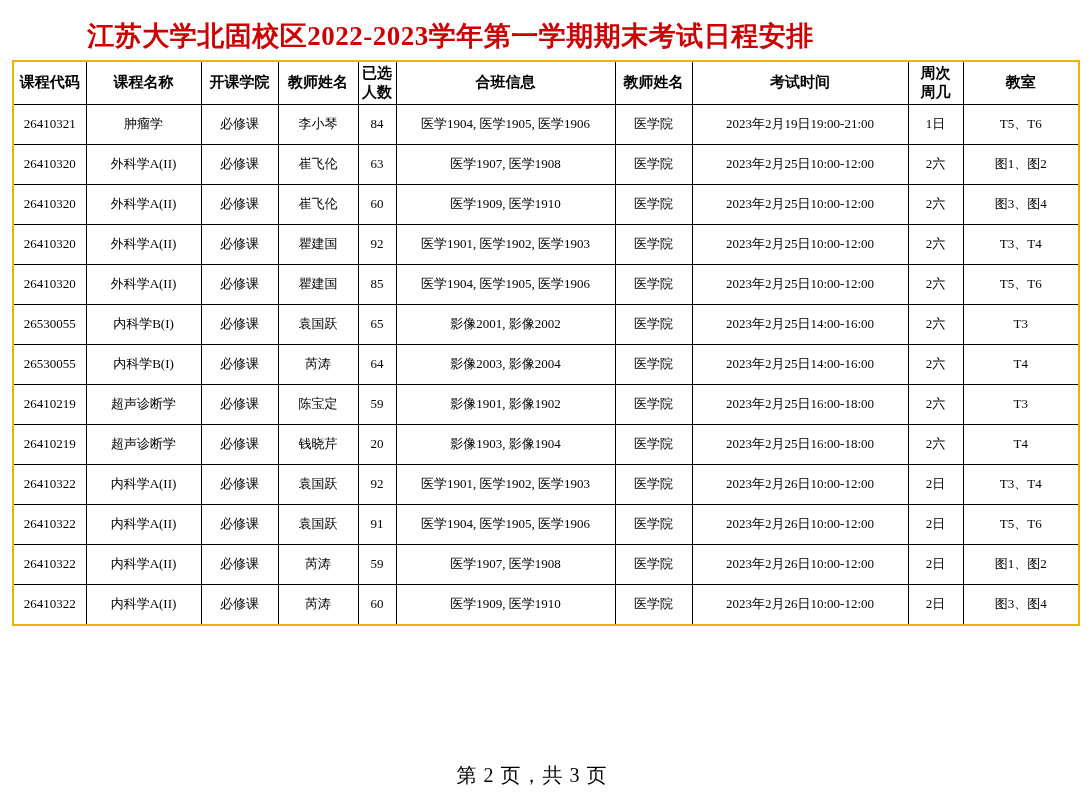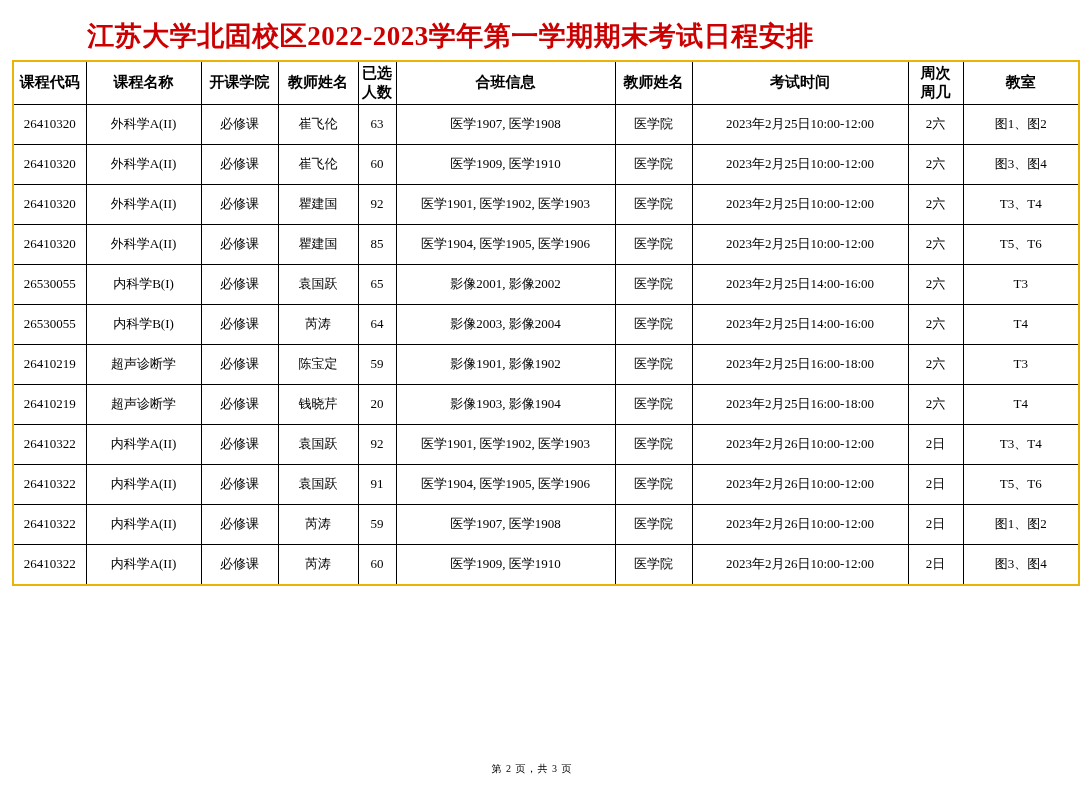--- a/index.html
+++ b/index.html
@@ -53,21 +53,21 @@
     white-space: nowrap;
   }
   
   table.schedule tbody td:nth-child(4) { white-space: normal; }
   .page-footer {
     position: absolute;
     top: 762px;
     left: 0;
     width: 1064px;
     text-align: center;
-    font-size: 10px;
+    font-size: 20px;
     letter-spacing: 1px;
   }
 </style>
 </head>
 <body>
 
 <div class="page-title" style="color: rgb(204, 0, 0);">江苏大学北固校区2022-2023学年第一学期期末考试日程安排</div>
 
 <table class="schedule">
   <colgroup>
@@ -93,20 +93,32 @@
         <th>合班信息</th>
         <th>教师姓名</th>
         <th>考试时间</th>
         <th>周次
 周几</th>
         <th>教室</th>
       </tr>
   </thead>
   <tbody>
       <tr>
+        <td>26410321</td>
+        <td>肿瘤学</td>
+        <td>必修课</td>
+        <td>李小琴</td>
+        <td>84</td>
+        <td>医学1904, 医学1905, 医学1906</td>
+        <td>医学院</td>
+        <td>2023年2月19日19:00-21:00</td>
+        <td>1日</td>
+        <td>T5、T6</td>
+      </tr>
+      <tr>
         <td>26410320</td>
         <td>外科学A(II)</td>
         <td>必修课</td>
         <td>崔飞伦</td>
         <td>63</td>
         <td>医学1907, 医学1908</td>
         <td>医学院</td>
         <td>2023年2月25日10:00-12:00</td>
         <td>2六</td>
         <td>图1、图2</td>

